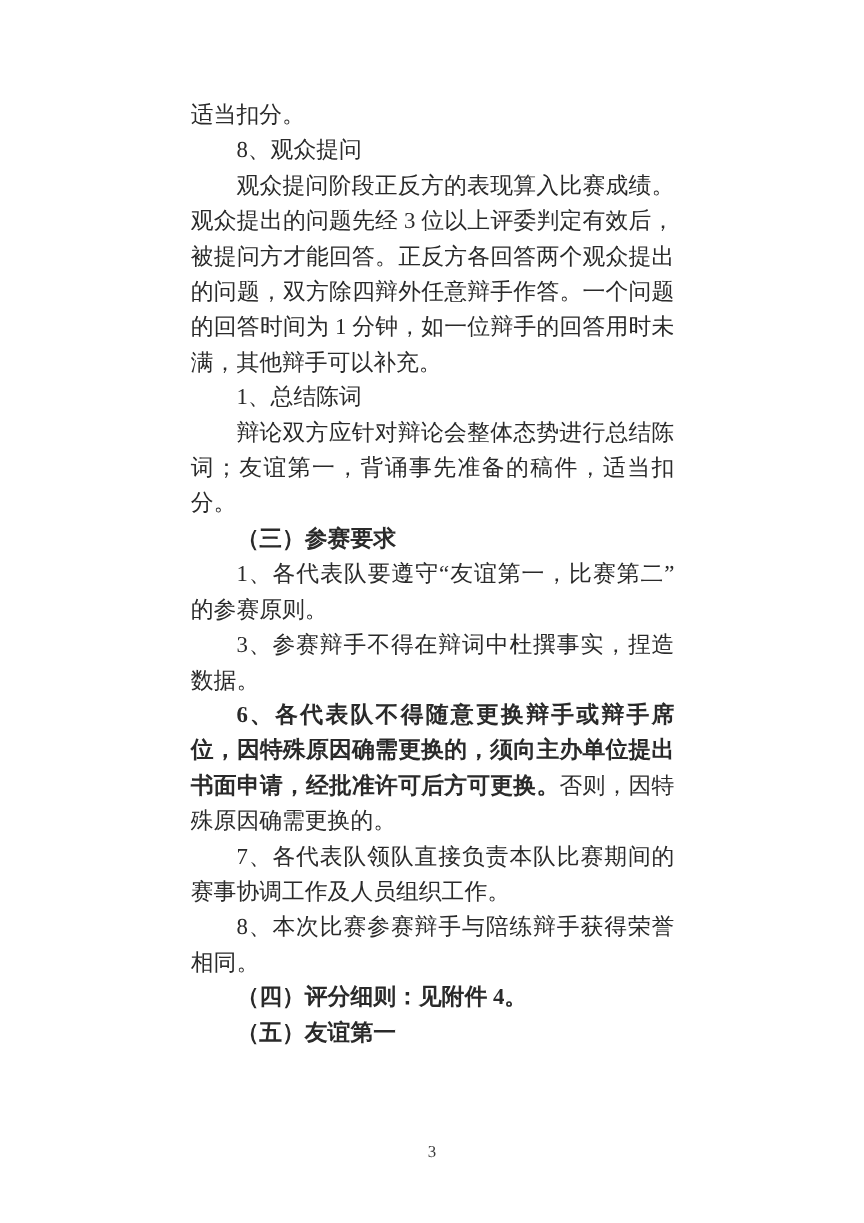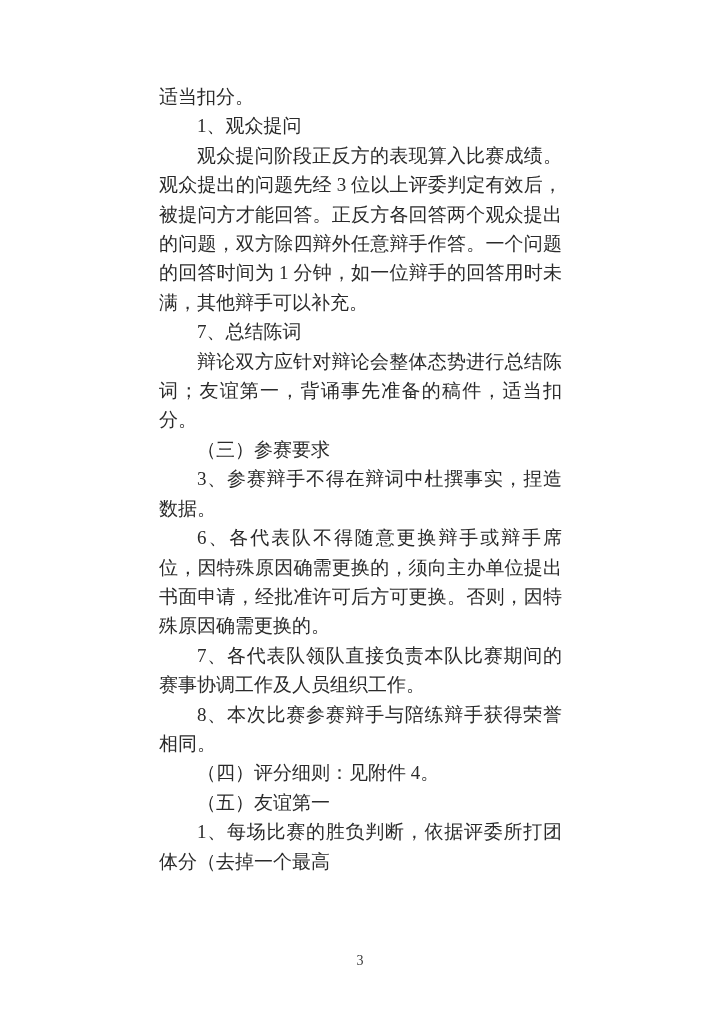--- a/index.html
+++ b/index.html
@@ -25,48 +25,48 @@
     text-align: justify;
   }
   .para {
     margin: 0;
     padding: 0;
   }
   .para.indent {
     text-indent: 2em;
   }
   .seg.bold {
-    font-weight: normal;
+    font-weight: bold;
   }
   .footer {
     position: absolute;
     left: 0;
     bottom: 50px;
     width: 100%;
     text-align: center;
     font-size: 14px;
     line-height: 16px;
     color: #3a3a3a;
   }
 </style>
 </head>
 <body>
 
 <div class="page">
   <div class="doc-body" id="doc-body">
       <p class="para"><span class="seg">适当扣分。</span></p>
-      <p class="para indent"><span class="seg">1、观众提问</span></p>
+      <p class="para indent"><span class="seg">8、观众提问</span></p>
       <p class="para indent"><span class="seg">观众提问阶段正反方的表现算入比赛成绩。观众提出的问题先经 3 位以上评委判定有效后，被提问方才能回答。正反方各回答两个观众提出的问题，双方除四辩外任意辩手作答。一个问题的回答时间为 1 分钟，如一位辩手的回答用时未满，其他辩手可以补充。</span></p>
-      <p class="para indent"><span class="seg">7、总结陈词</span></p>
+      <p class="para indent"><span class="seg">1、总结陈词</span></p>
       <p class="para indent"><span class="seg">辩论双方应针对辩论会整体态势进行总结陈词；友谊第一，背诵事先准备的稿件，适当扣分。</span></p>
       <p class="para indent"><span class="seg bold">（三）参赛要求</span></p>
+      <p class="para indent"><span class="seg">1、各代表队要遵守“友谊第一，比赛第二”的参赛原则。</span></p>
       <p class="para indent"><span class="seg">3、参赛辩手不得在辩词中杜撰事实，捏造数据。</span></p>
       <p class="para indent"><span class="seg bold">6、各代表队不得随意更换辩手或辩手席位，因特殊原因确需更换的，须向主办单位提出书面申请，经批准许可后方可更换。</span><span class="seg">否则，因特殊原因确需更换的。</span></p>
       <p class="para indent"><span class="seg">7、各代表队领队直接负责本队比赛期间的赛事协调工作及人员组织工作。</span></p>
       <p class="para indent"><span class="seg">8、本次比赛参赛辩手与陪练辩手获得荣誉相同。</span></p>
       <p class="para indent"><span class="seg bold">（四）评分细则：见附件 4。</span></p>
       <p class="para indent"><span class="seg bold">（五）友谊第一</span></p>
-      <p class="para indent"><span class="seg">1、每场比赛的胜负判断，依据评委所打团体分（去掉一个最高</span></p>
     </div>
   <div class="footer">
     <span>3</span>
   </div>
 </div>
 
 </body></html>

